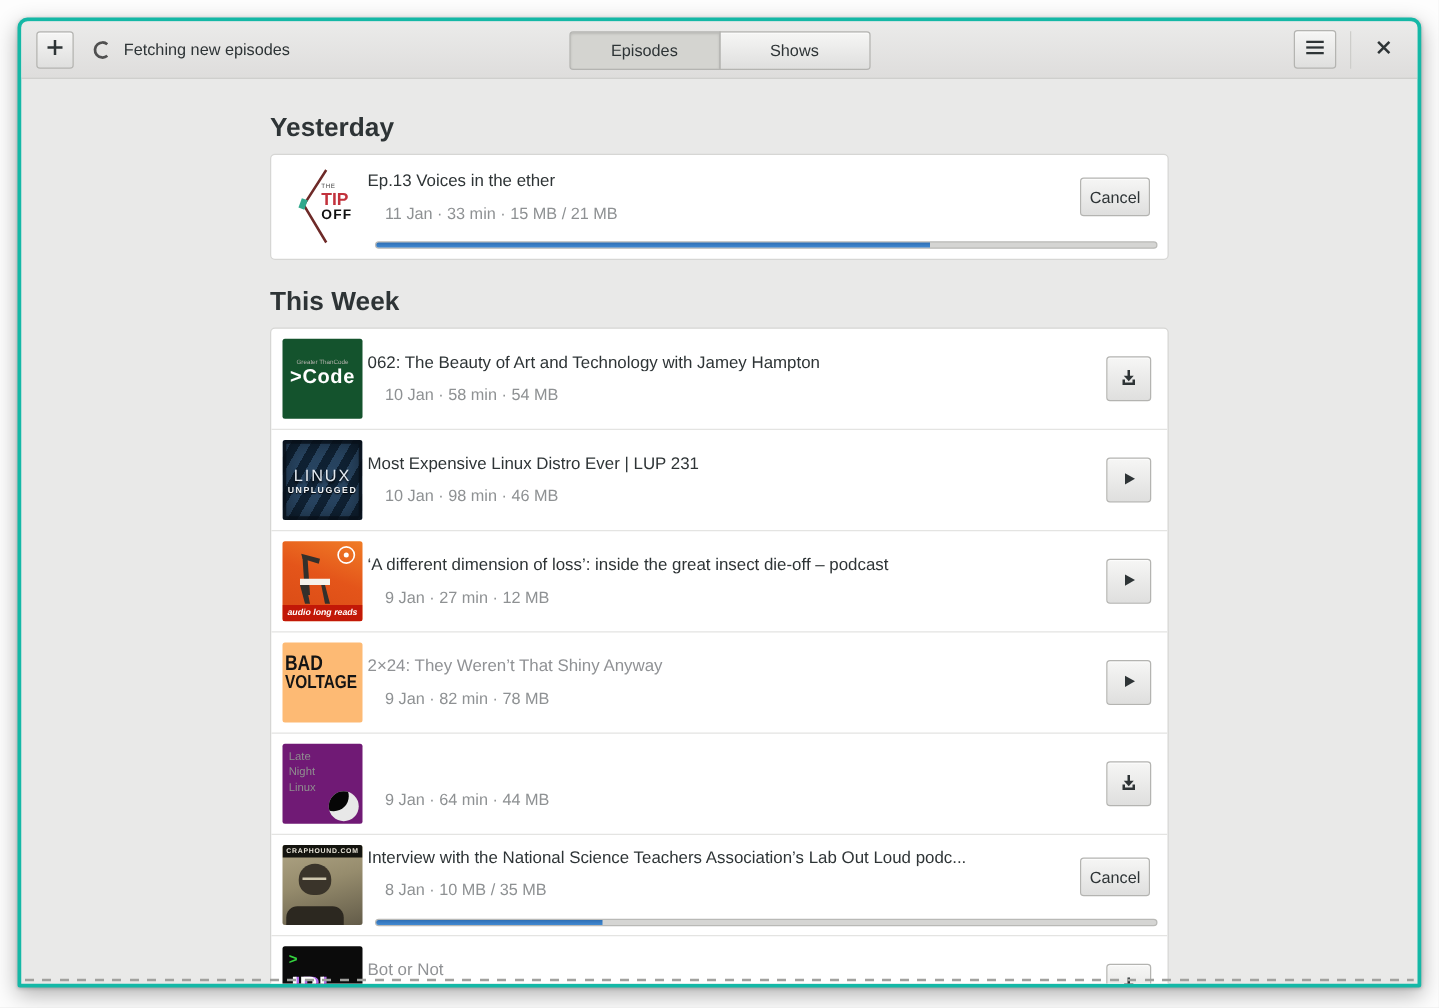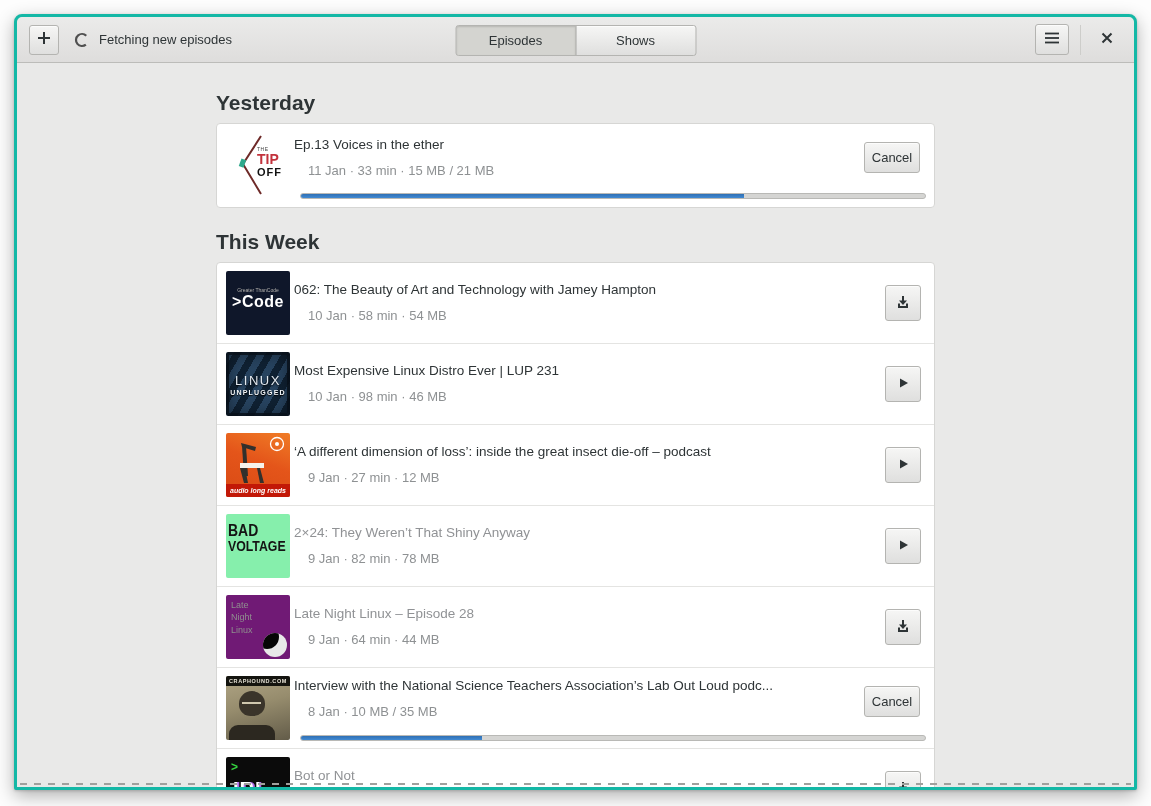--- a/index.html
+++ b/index.html
@@ -72,39 +72,39 @@
                 background:repeating-linear-gradient(90deg,#a0a09d 0 7px,transparent 7px 14px); }
 
   
   .art-tipoff { background:#fff; }
   .art-tipoff svg { position:absolute; inset:0; }
   .tip-text { position:absolute; left:27px; top:14px; line-height:1.05; }
   .tip-the { font-size:5px; color:#444; letter-spacing:.5px; }
   .tip-tip { font-size:14px; font-weight:700; color:#c2323c; }
   .tip-off { font-size:11px; font-weight:700; color:#111; letter-spacing:1px; }
 
-  .art-gtc { background:#0f172a; text-align:center; }
+  .art-gtc { background:#14532d; text-align:center; }
   .gtc-small { margin-top:16px; font-size:5px; color:#b5b3ae; }
   .gtc-big { font-size:16px; font-weight:700; color:#fff; letter-spacing:.5px; }
 
   .art-lup { background-color:#14283c;
              background-image:repeating-linear-gradient(120deg, rgba(90,140,190,.28) 0 7px, rgba(10,25,40,.45) 7px 14px);
              box-shadow:inset 0 0 0 3px rgba(8,16,26,.85), inset 0 0 18px rgba(0,0,0,.5); }
   .lup-linux { position:absolute; left:0; right:0; top:21px; text-align:center; font-size:13px;
                color:#e3e9f0; letter-spacing:1.5px; text-shadow:0 1px 2px #000; }
   .lup-un { position:absolute; left:0; right:0; top:37px; text-align:center; font-size:7px;
             font-weight:700; color:#f2f5f8; letter-spacing:1.2px; text-shadow:0 1px 1px #000; }
 
   .art-alr { background:linear-gradient(200deg,#f07c26 0%,#e4551a 45%,#d94a15 100%); }
   .art-alr svg { position:absolute; inset:0; }
   .alr-band { position:absolute; left:0; right:0; bottom:0; height:13px; background:#c21807;
               display:flex; align-items:center; justify-content:center; }
   .alr-band span { font-size:7px; font-weight:700; font-style:italic; color:#fff; }
 
-  .art-bv { background:#86efac; }
+  .art-bv { background:#fdba74; }
   .bv-text { position:absolute; left:2px; top:9px; transform:scaleX(.82); transform-origin:0 0;
              line-height:.92; color:#141414; }
   .bv-l1 { font-size:17px; font-weight:900; }
   .bv-l2 { font-size:15px; font-weight:900; }
 
   .art-lnl { background:#701a75; }
   .lnl-lines { position:absolute; left:5px; top:4px; line-height:1.35; font-size:9px; color:#8f8f8f; }
   .lnl-moon { position:absolute; right:3px; bottom:2px; width:24px; height:24px;
               border-radius:50%; background:#e8e8e8; overflow:hidden; }
   .lnl-moon::after { content:""; position:absolute; left:-8px; top:-8px; width:24px; height:24px;
@@ -286,21 +286,20 @@
 
           <div class="row played">
             <div class="art art-lnl">
               <div class="lnl-lines">
                 <div>Late</div>
                 <div>Night</div>
                 <div>Linux</div>
               </div>
               <div class="lnl-moon"></div>
             </div>
-            <div class="ep-title">Late Night Linux – Episode 28</div>
             <div class="ep-meta">9 Jan · 64 min · 44 MB</div>
             <button class="btn icon-btn">
               <span>
                 <svg width="16" height="16" viewBox="0 0 16 16" fill="#2e3436">
                     <rect x="7" y="2" width="2" height="5"></rect>
                     <path d="M4 6.5 h8 L8 11 Z"></path>
                     <path d="M3 9.5 V14 h10 V9.5 h-2 V12 H5 V9.5 Z"></path>
                   </svg>
               </span>
             </button>

